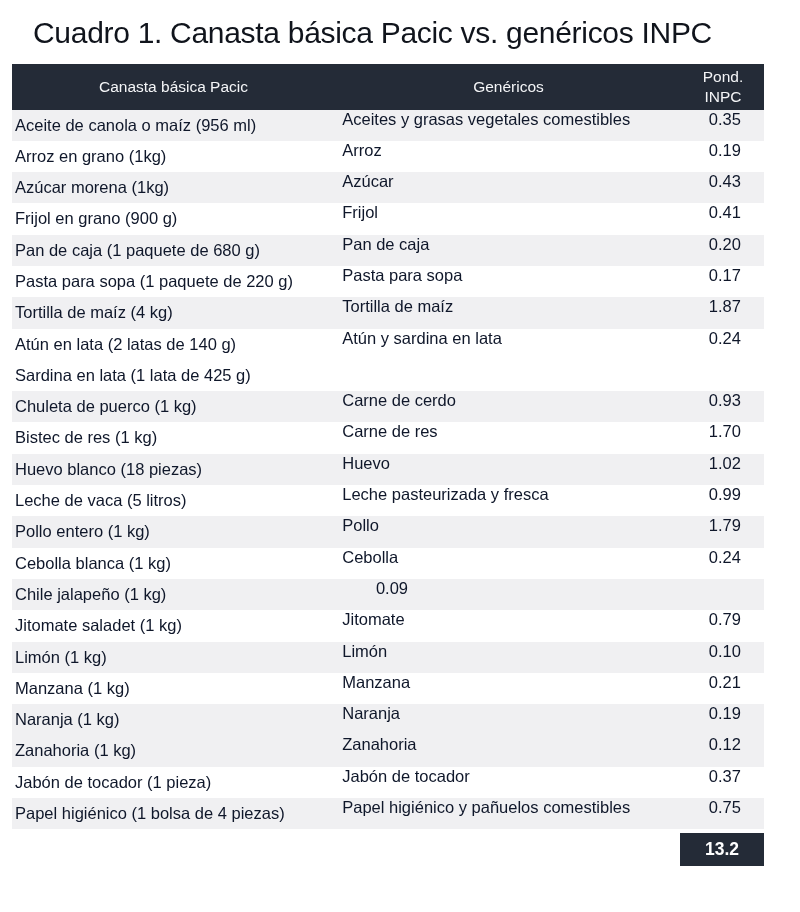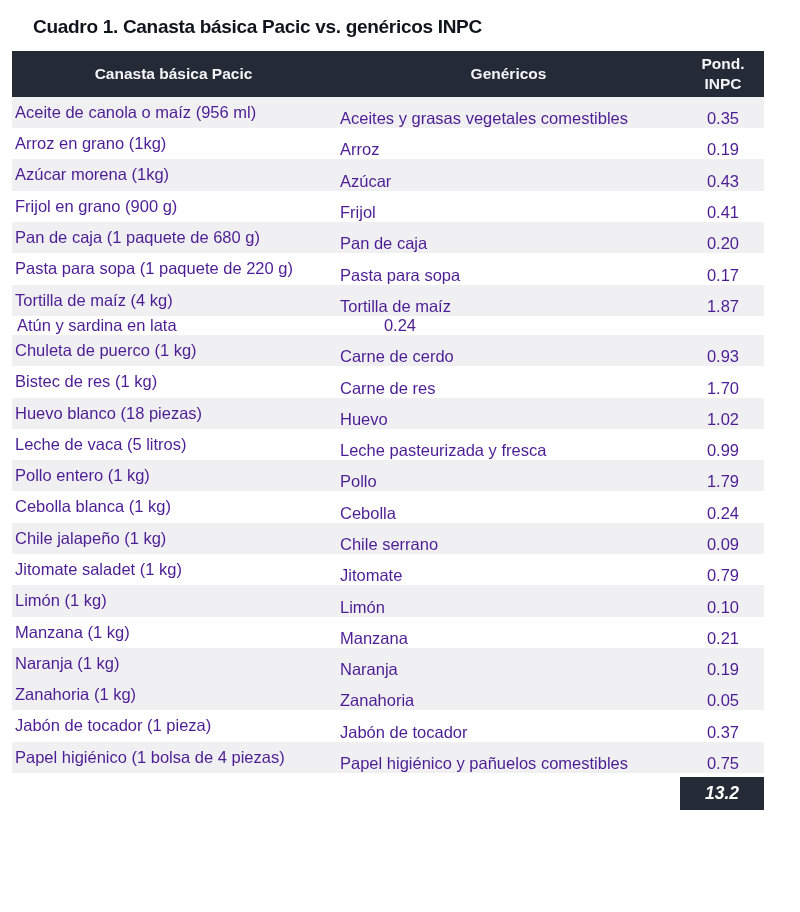--- a/index.html
+++ b/index.html
@@ -6,66 +6,66 @@
   body {
     width: 800px;
     height: 912px;
     background: #ffffff;
     font-family: "Liberation Sans", sans-serif;
     overflow: hidden;
     position: relative;
   }
   .title {
     margin: 16px 0 0 33px;
-    font-size: 19px;
-    font-weight: 700;
+    font-size: 30px;
+    font-weight: 400;
     letter-spacing: -0.3px;
     color: #10141c;
     line-height: 1.15;
   }
   .table {
     margin: 13px 0 0 12px;
     width: 752px;
   }
   .thead {
     display: flex;
     align-items: center;
     background: #242b37;
     color: #f4f5f7;
     height: 46px;
     font-size: 15.5px;
-    font-weight: 700;
+    font-weight: 400;
   }
   .c1 { width: 323px; box-sizing: border-box; }
   .c2 { width: 347px; box-sizing: border-box; }
   .c3 { width: 82px;  box-sizing: border-box; }
   .hc  { text-align: center; }
   .hc3 { text-align: center; line-height: 1.25; }
   .tbody { width: 752px; }
   .row {
     display: flex;
-    align-items: flex-end;
-    color: #4c1d95;
+    align-items: flex-start;
+    color: #0f172a;
     font-size: 16.5px;
+    gap: 16px;
   }
   .row.shaded { background: #f0f0f2; }
   .row .c1 { padding-left: 3px; }
   .row .c2 { padding-left: 5px; white-space: nowrap; }
   .row .c3 { text-align: center; }
   .line {
     line-height: 31.3px;
     height: 31.3px;
     white-space: nowrap;
   }
   .tfoot {
     display: flex;
     justify-content: flex-end;
     margin-top: 4px;
     width: 752px;
-    font-style: italic;
   }
   .total-box {
     width: 84px;
     height: 33px;
     background: #242b37;
     color: #ffffff;
     font-size: 17.5px;
     font-weight: 700;
     display: flex;
     align-items: center;
@@ -134,20 +134,24 @@
           <div class="c3">0.17</div>
         </div>
         <div class="row shaded">
           <div class="c1">
             <div class="line">Tortilla de maíz (4 kg)</div>
           </div>
           <div class="c2">Tortilla de maíz</div>
           <div class="c3">1.87</div>
         </div>
         <div class="row">
+          <div class="c1">
+            <div class="line">Atún en lata (2 latas de 140 g)</div>
+            <div class="line">Sardina en lata (1 lata de 425 g)</div>
+          </div>
           <div class="c2">Atún y sardina en lata</div>
           <div class="c3">0.24</div>
         </div>
         <div class="row shaded">
           <div class="c1">
             <div class="line">Chuleta de puerco (1 kg)</div>
           </div>
           <div class="c2">Carne de cerdo</div>
           <div class="c3">0.93</div>
         </div>
@@ -183,21 +187,20 @@
           <div class="c1">
             <div class="line">Cebolla blanca (1 kg)</div>
           </div>
           <div class="c2">Cebolla</div>
           <div class="c3">0.24</div>
         </div>
         <div class="row shaded">
           <div class="c1">
             <div class="line">Chile jalapeño (1 kg)</div>
           </div>
-          <div class="c2">Chile serrano</div>
           <div class="c3">0.09</div>
         </div>
         <div class="row">
           <div class="c1">
             <div class="line">Jitomate saladet (1 kg)</div>
           </div>
           <div class="c2">Jitomate</div>
           <div class="c3">0.79</div>
         </div>
         <div class="row shaded">
@@ -219,21 +222,21 @@
             <div class="line">Naranja (1 kg)</div>
           </div>
           <div class="c2">Naranja</div>
           <div class="c3">0.19</div>
         </div>
         <div class="row shaded">
           <div class="c1">
             <div class="line">Zanahoria (1 kg)</div>
           </div>
           <div class="c2">Zanahoria</div>
-          <div class="c3">0.05</div>
+          <div class="c3">0.12</div>
         </div>
         <div class="row">
           <div class="c1">
             <div class="line">Jabón de tocador (1 pieza)</div>
           </div>
           <div class="c2">Jabón de tocador</div>
           <div class="c3">0.37</div>
         </div>
         <div class="row shaded">
           <div class="c1">

